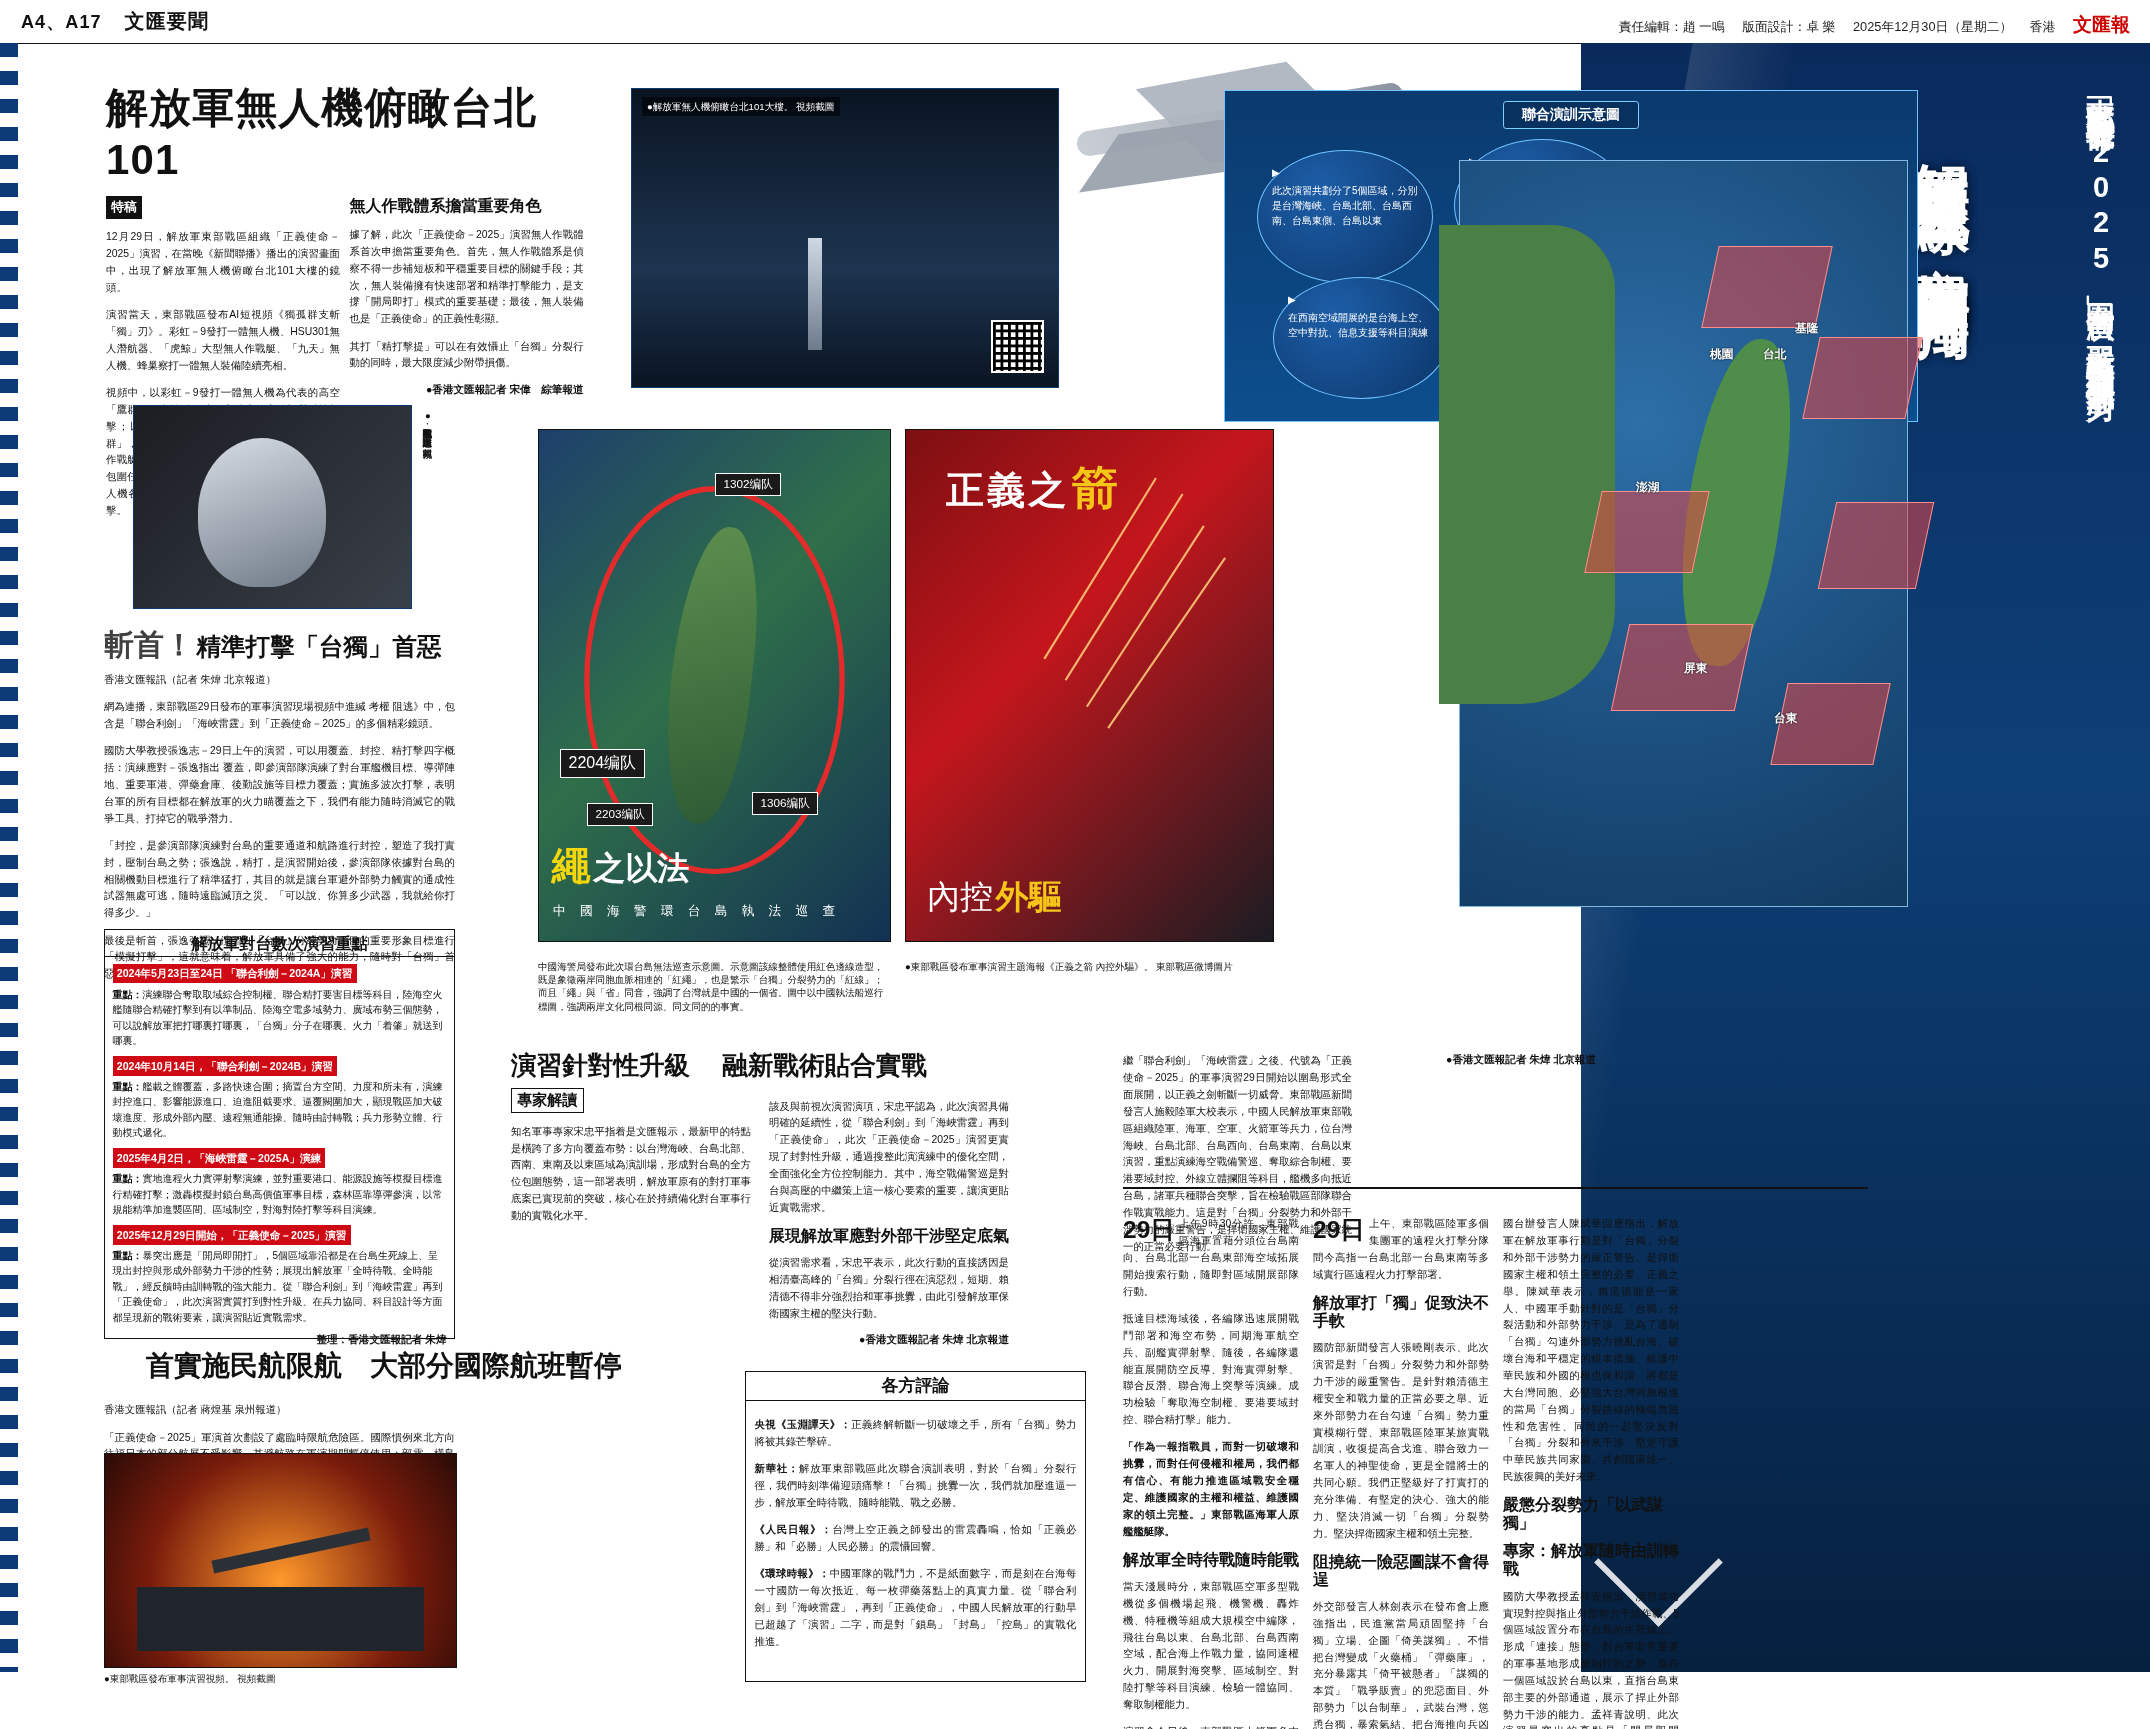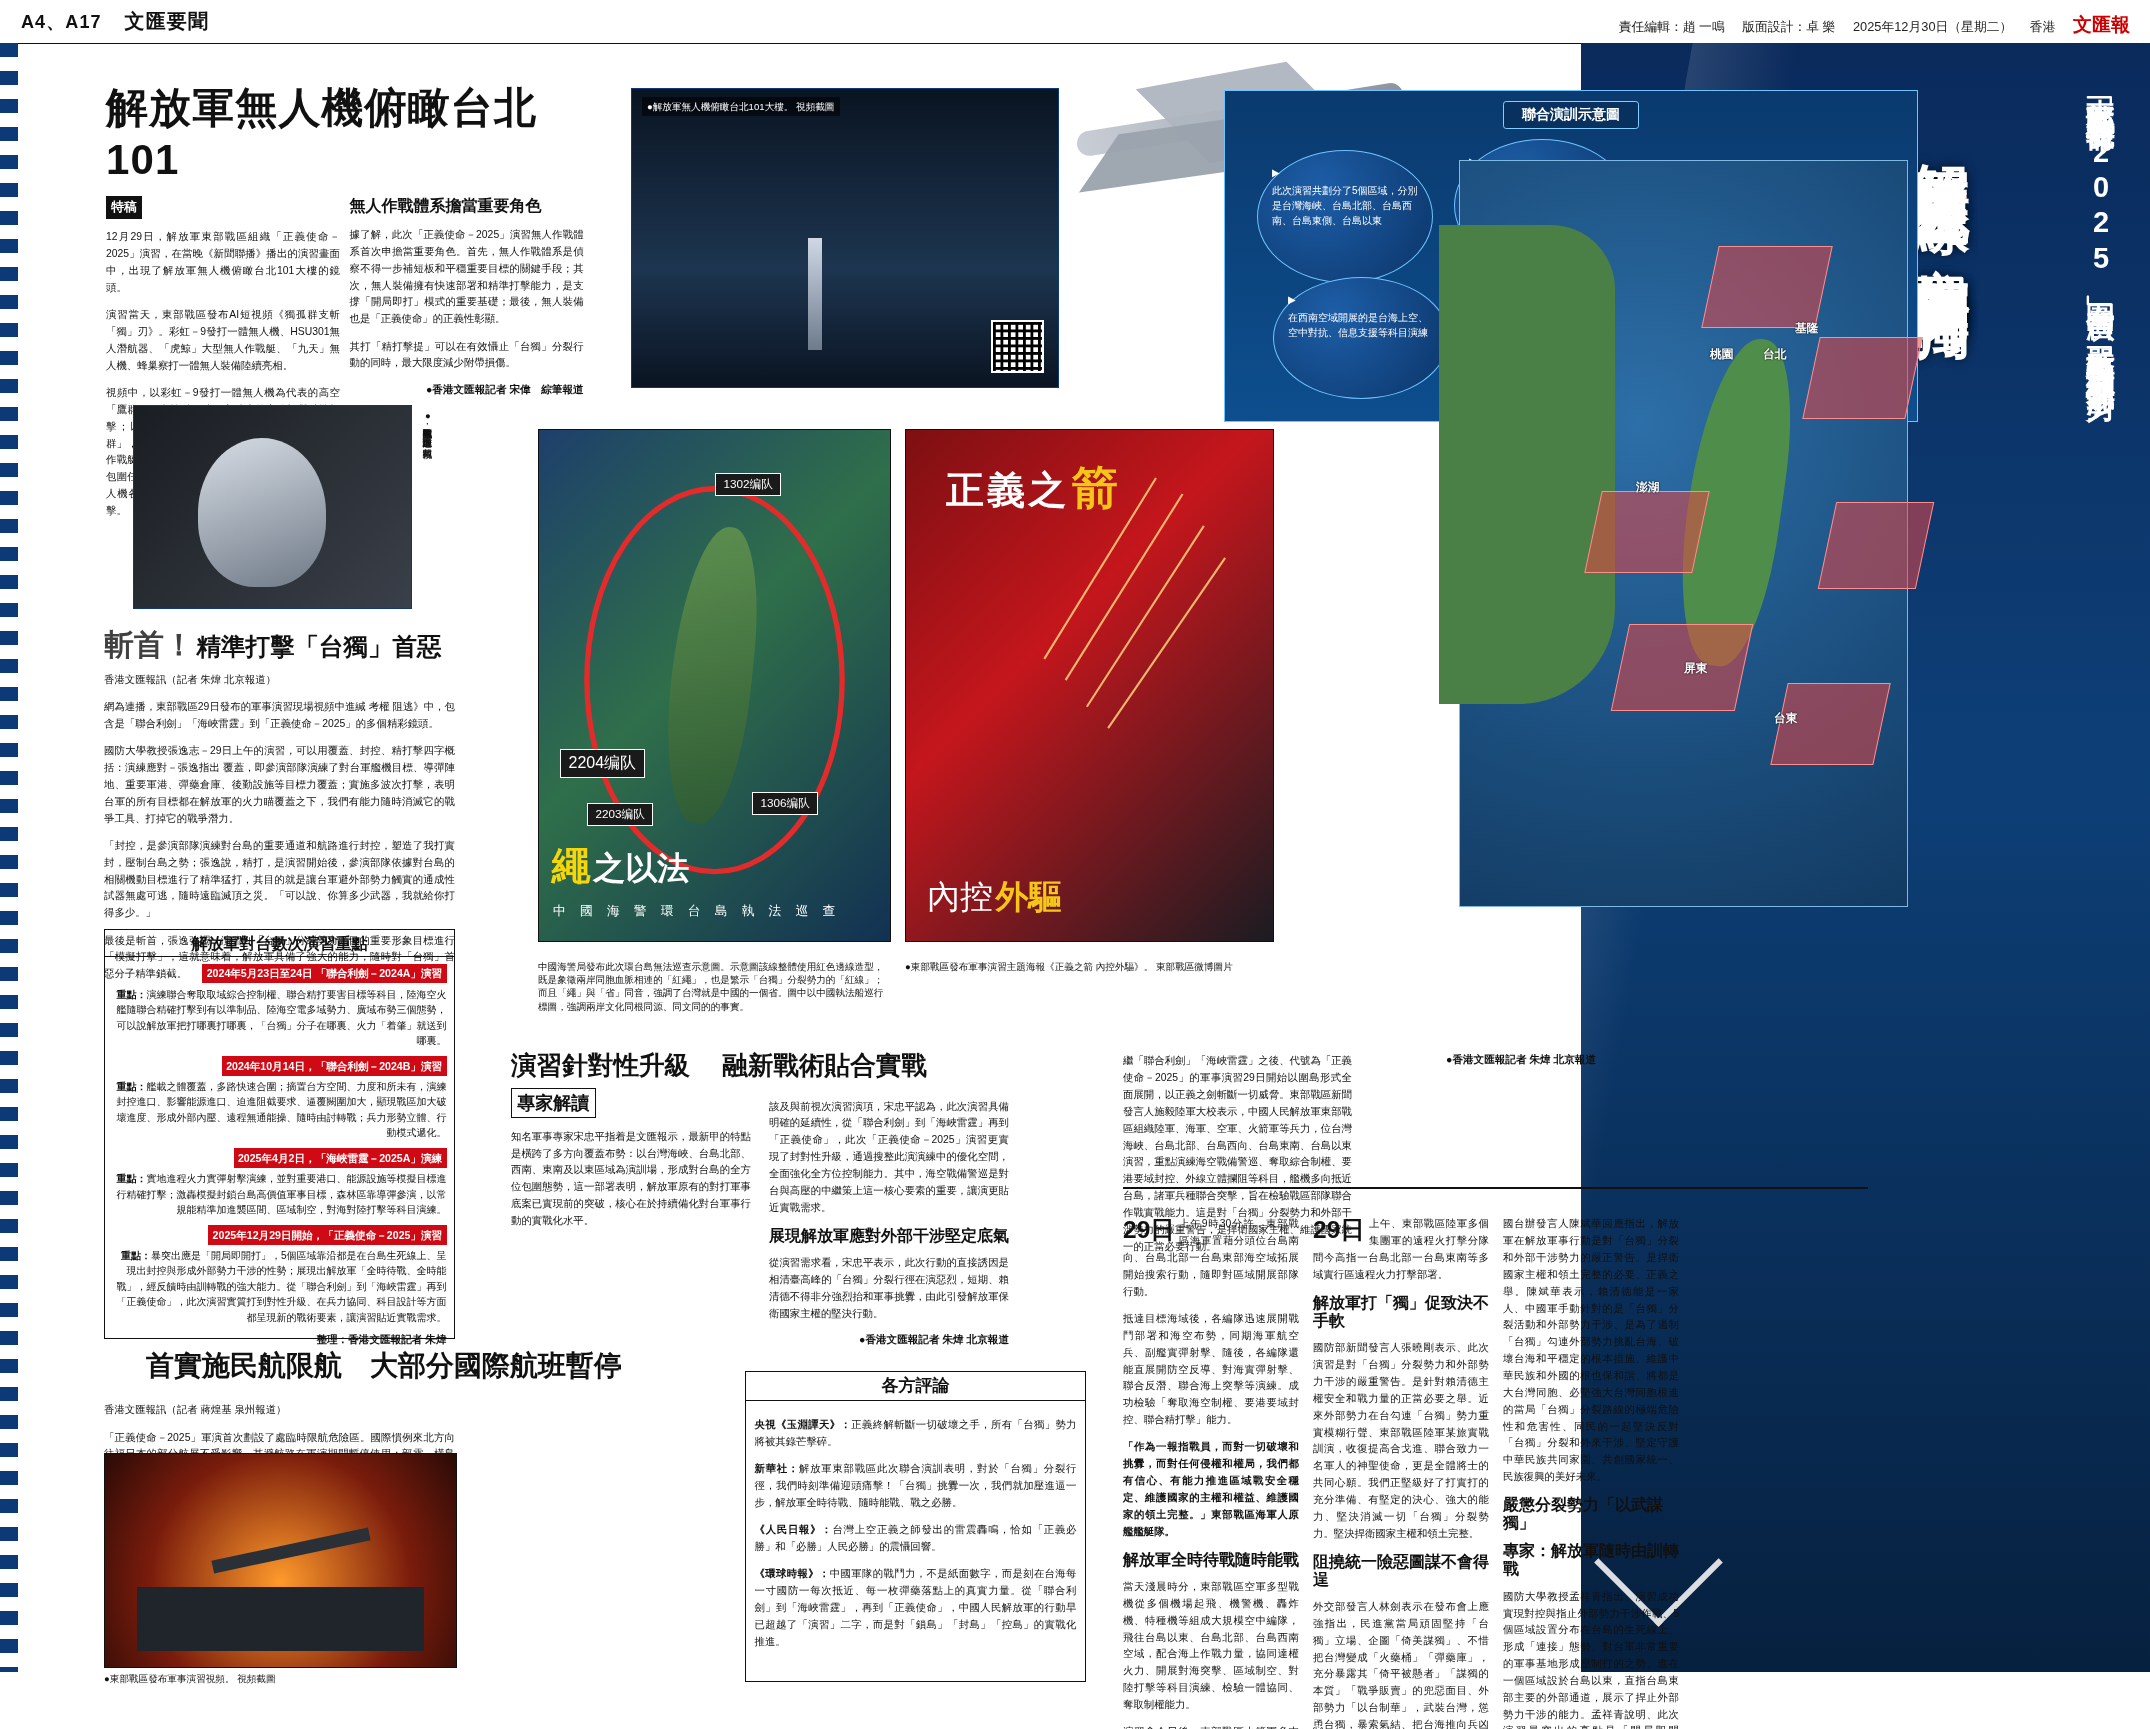--- a/index.html
+++ b/index.html
@@ -58,28 +58,28 @@
 
   
   .bubble{position:absolute;border-radius:50%;
           background:radial-gradient(circle at 35% 30%,#1d5ea8,#0b3467);
           border:1.6px solid #6fc3ff;color:#fff;font-size:10px;line-height:1.5;
           padding:14px;box-sizing:border-box;}
   .bubble .bt{display:block;font-weight:bold;margin-bottom:3.2px;}
 
   
   .box{border:1.1px solid #111;box-sizing:border-box;}
-  .ev{font-size:10px;line-height:1.55;margin:0 0 7.5px 0;text-align:right;}
+  .ev{font-size:10px;line-height:1.55;margin:0 0 7.5px 0;}
   .ev .d{display:inline-block;background:#cf0a14;color:#fff;font-weight:bold;
          padding:1.6px 4.3px;margin-bottom:3.2px;font-size:10.6px;}
   .ev .k{font-weight:bold;}
 
   .rule{position:absolute;background:#111;}
 
-  .kicker{display:inline-block;border:1.1px solid #111;font-size:18px;
+  .kicker{display:inline-block;border:1.1px solid #111;font-size:15px;
           font-weight:bold;padding:2.1px 5.3px;margin-right:5.3px;}
   .drop{font-size:24.5px;font-weight:bold;float:left;line-height:1;
         margin:2.1px 4.3px 0 0;}
   .byline{font-size:10.6px;text-align:right;font-weight:bold;}
 
   .footer{position:absolute;left:0;bottom:0;width:2151px;height:30px;
           background:#0b3a77;color:#fff;font-size:11.7px;}
   .footer .ft{position:absolute;left:80px;top:8.5px;}
   .swatch{position:absolute;top:6.4px;width:16px;height:16px;}
 

